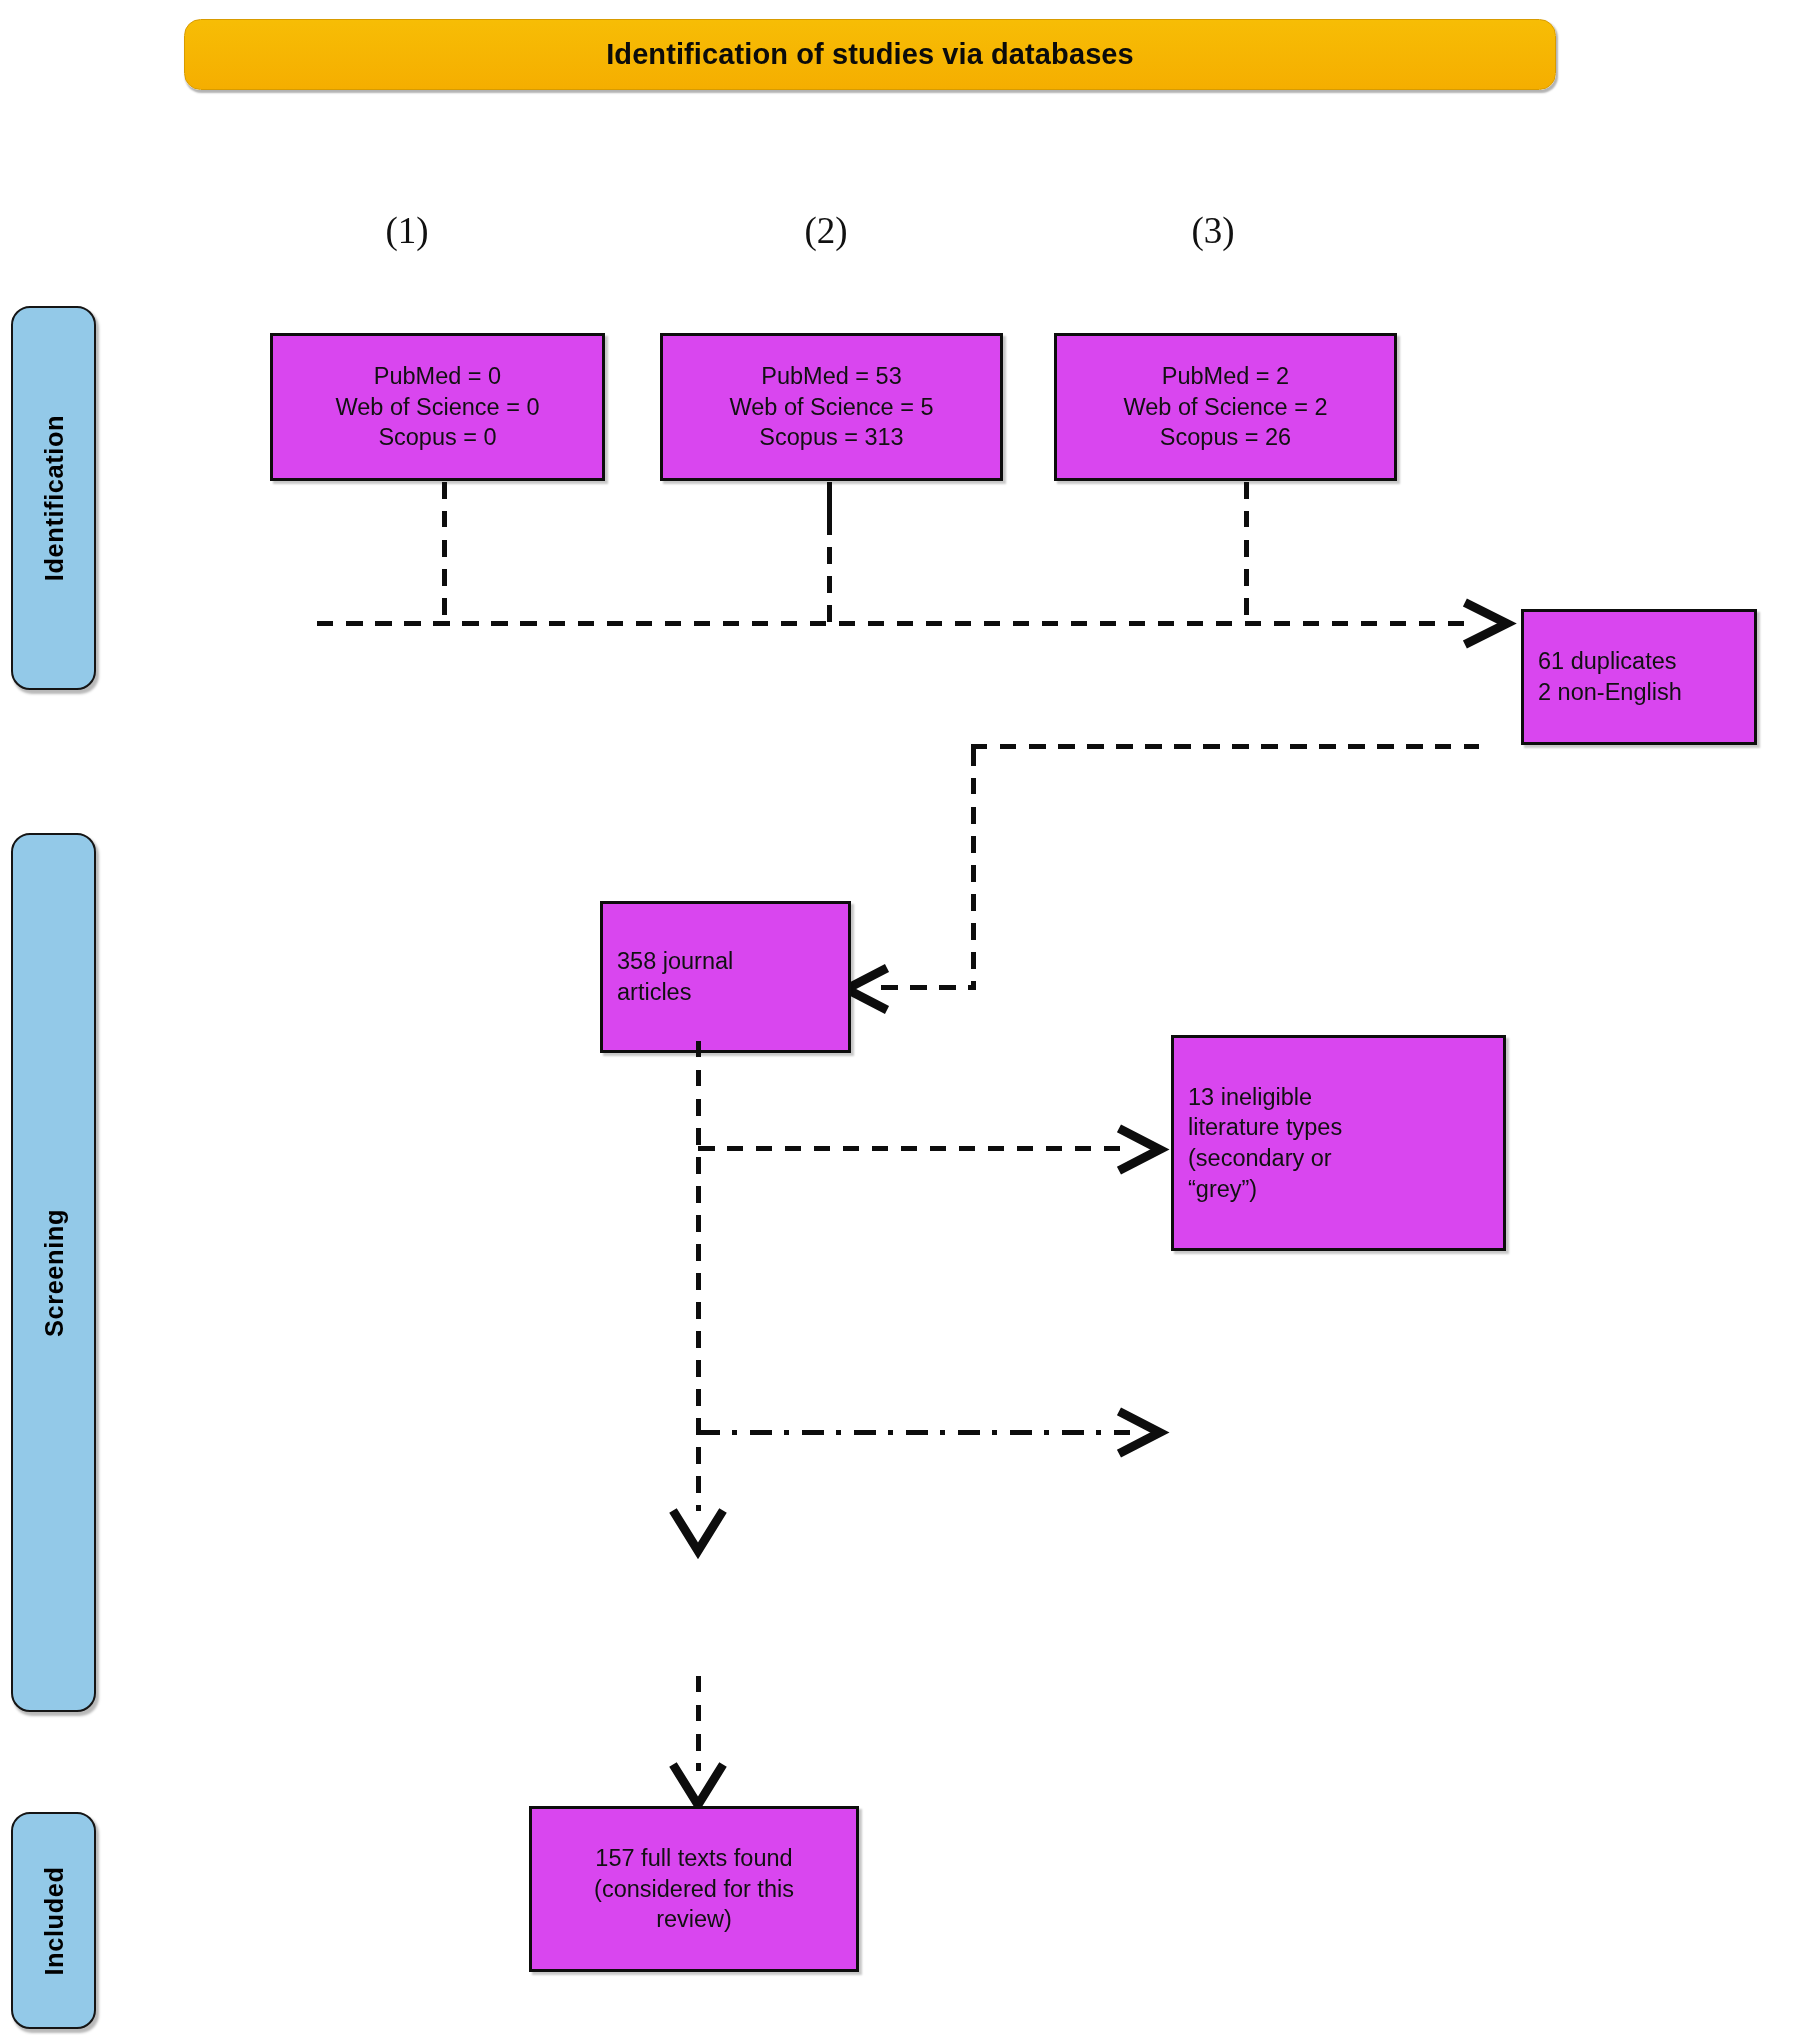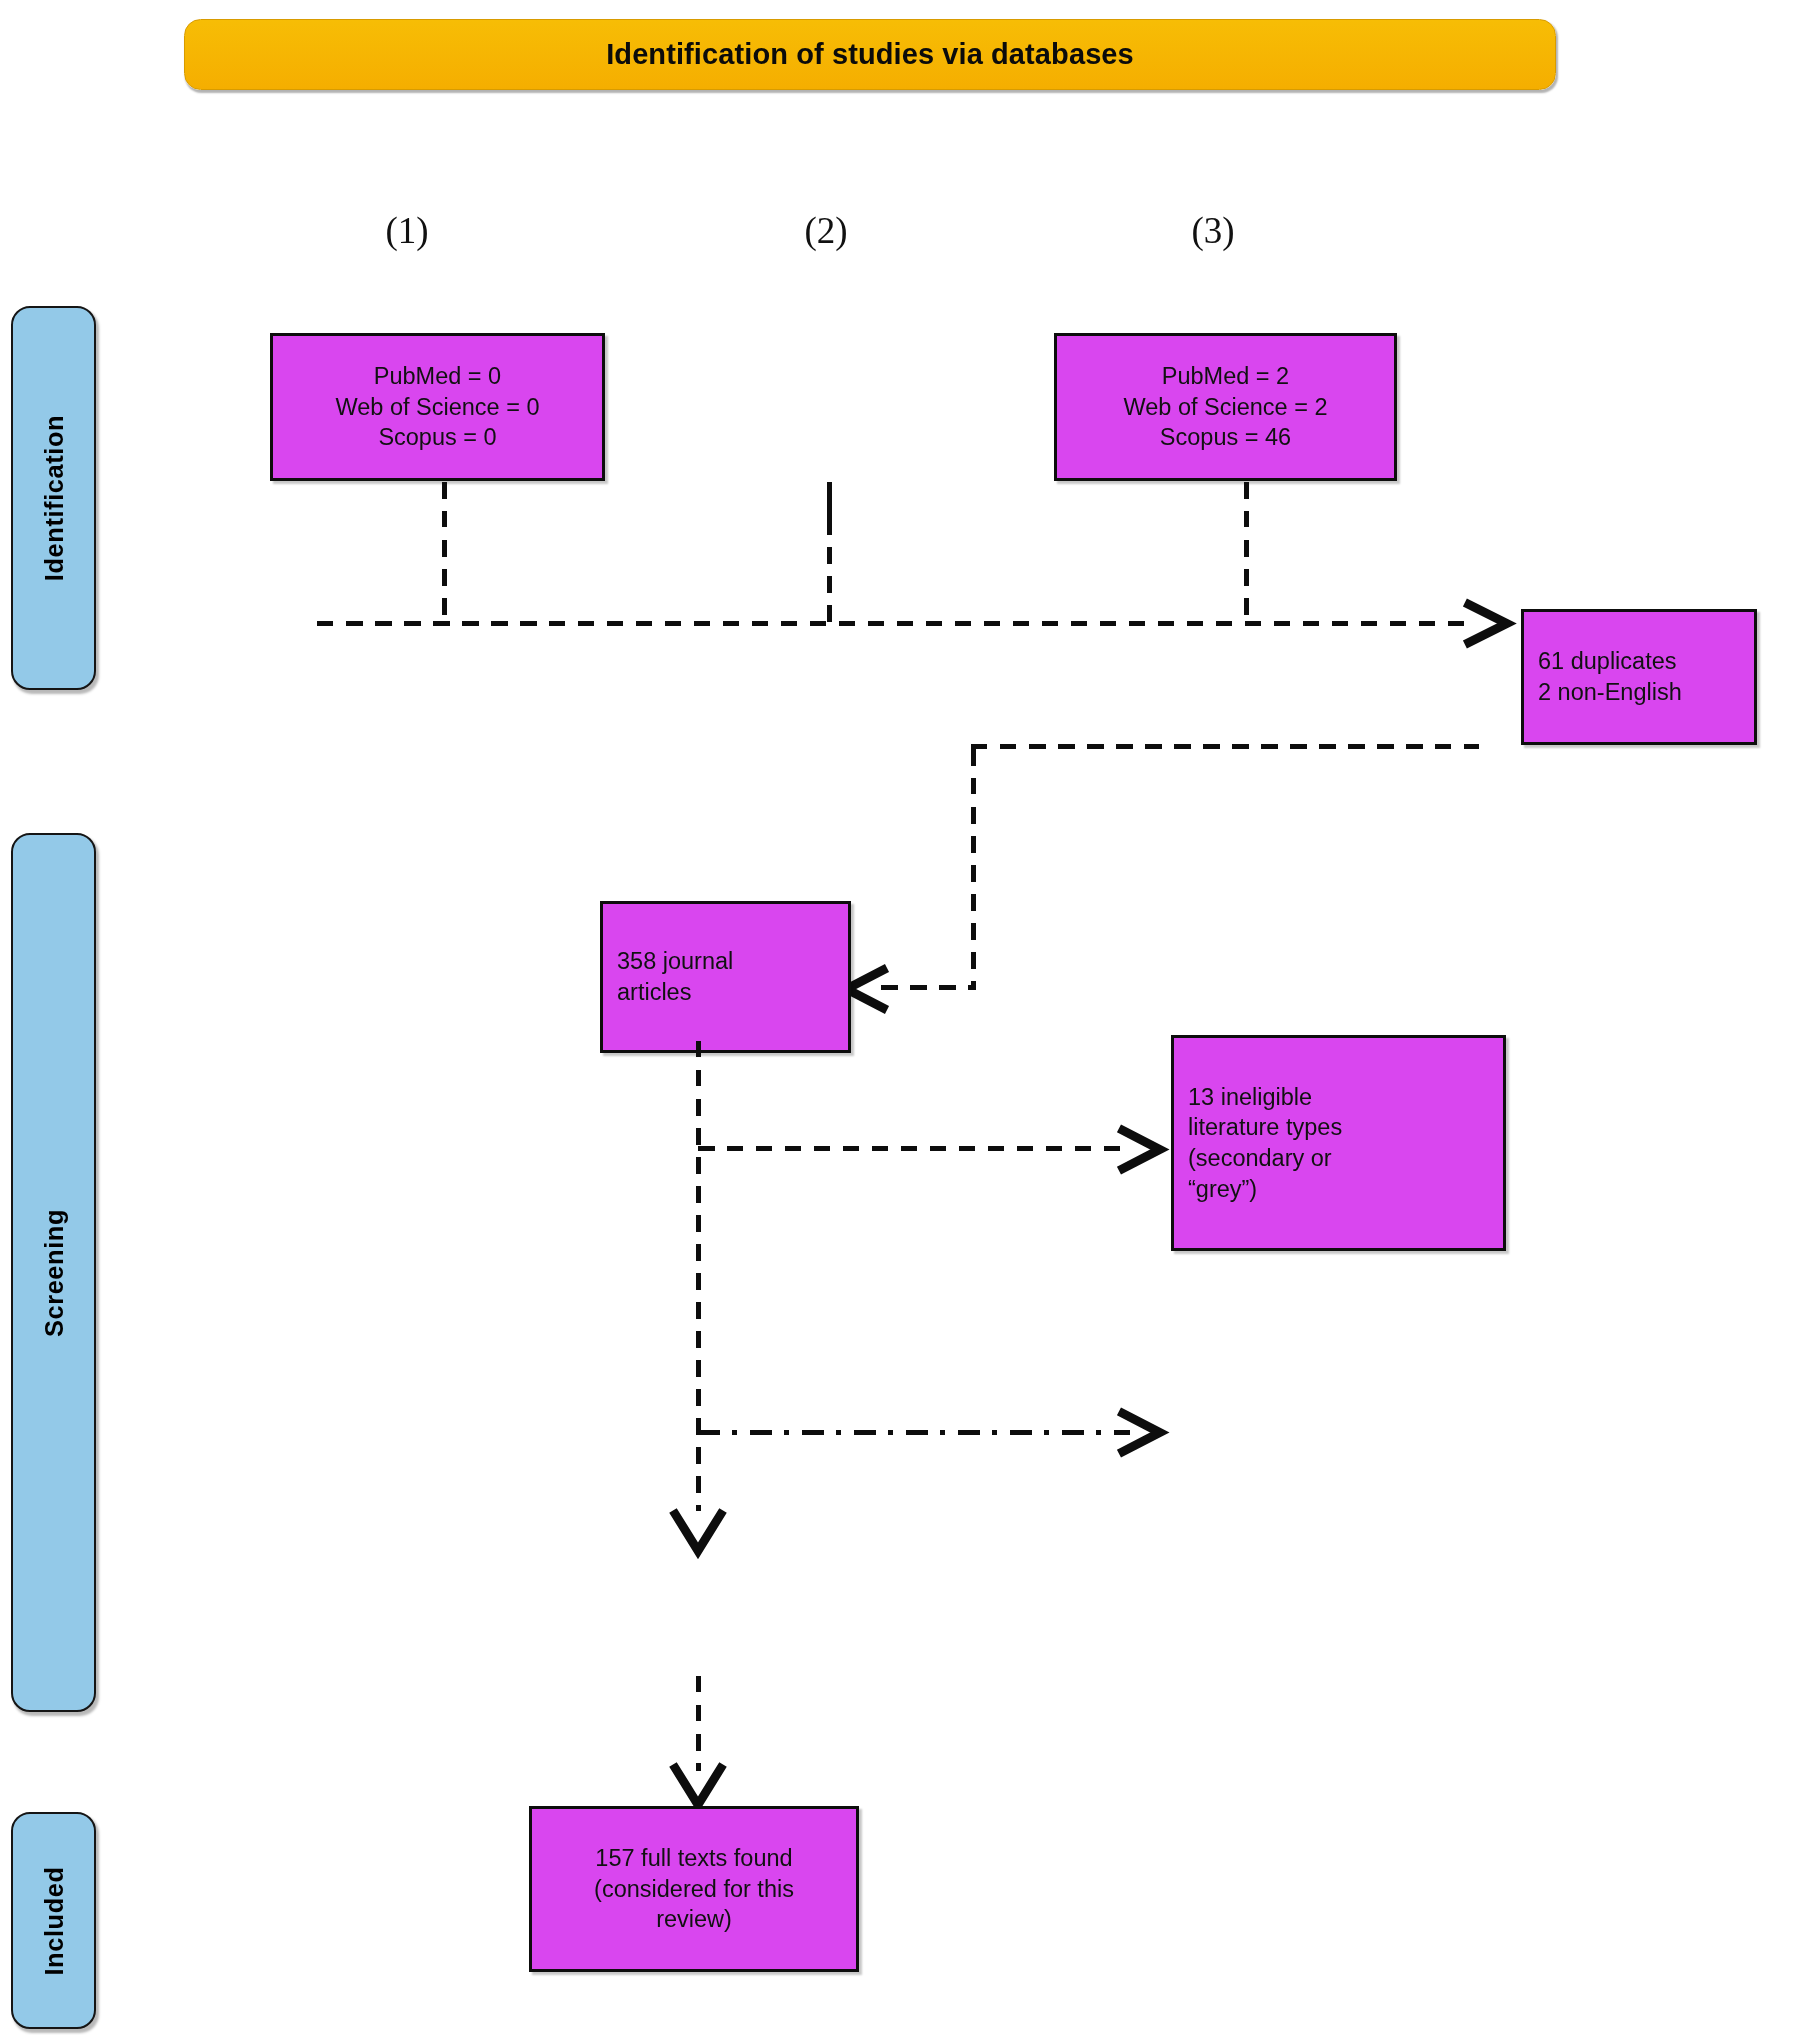--- a/index.html
+++ b/index.html
@@ -108,25 +108,30 @@
   <div class="gnum" style="left:356px;top:209px;width:102px;">(1)</div>
   <div class="gnum" style="left:775px;top:209px;width:102px;">(2)</div>
   <div class="gnum" style="left:1162px;top:209px;width:102px;">(3)</div>
 
   <div class="fbox ctr" style="left:270px;top:333px;width:335px;height:148px;">
     <div class="line">PubMed = 0
 Web of Science = 0
 Scopus = 0</div>
   </div>
 
+  <div class="fbox ctr" style="left:660px;top:333px;width:343px;height:148px;">
+    <div class="line">PubMed = 53
+Web of Science = 5
+Scopus = 313</div>
+  </div>
 
   <div class="fbox ctr" style="left:1054px;top:333px;width:343px;height:148px;">
     <div class="line">PubMed = 2
 Web of Science = 2
-Scopus = 46</div>
+Scopus = 26</div>
   </div>
 
   <div class="seg v-dash" style="left:442px;top:482px;height:141px;"></div>
 
   <div class="seg v-solid" style="left:827px;top:482px;height:38px;"></div>
   <div class="seg v-dash" style="left:827px;top:518px;height:105px;"></div>
 
   <div class="seg v-dash" style="left:1244px;top:482px;height:141px;"></div>
 
   <div class="seg h-dash" style="left:317px;top:621px;width:1155px;"></div>

